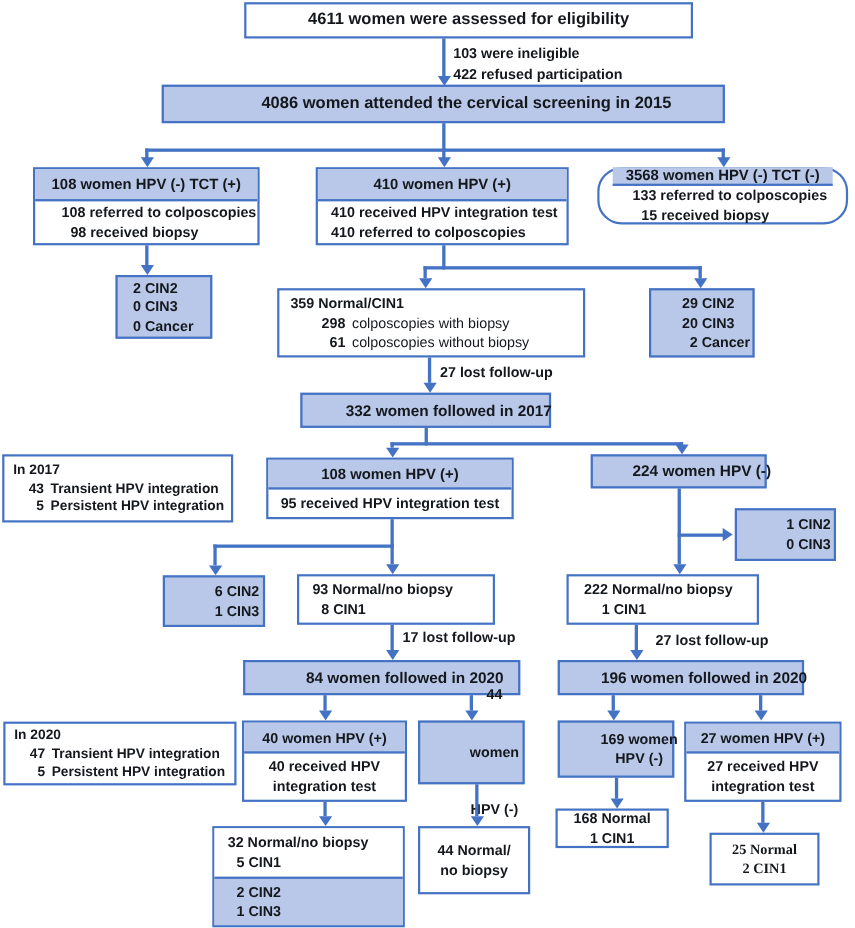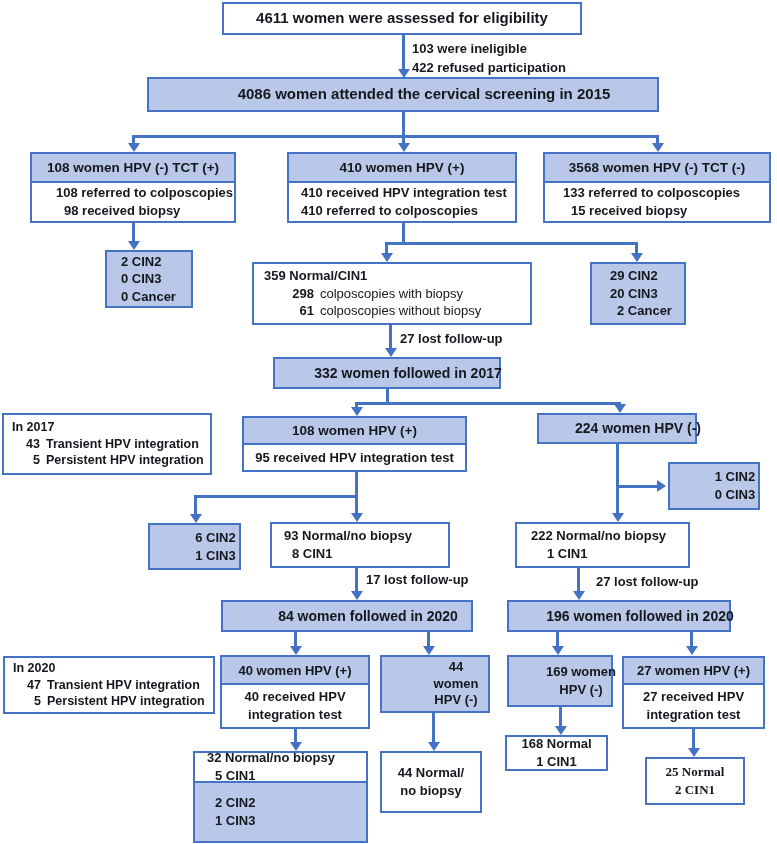--- a/index.html
+++ b/index.html
@@ -33,21 +33,21 @@
   .ahd{position:absolute;width:0;height:0;border-left:6px solid transparent;
        border-right:6px solid transparent;border-top:9px solid var(--accent);}
   .ahr{position:absolute;width:0;height:0;border-top:6px solid transparent;
        border-bottom:6px solid transparent;border-left:9px solid var(--accent);}
 </style>
 </head>
 <body>
 
 <div id="stage">
 
-  <div class="box center" style="left:222px;top:2px;width:360px;height:33px;">
+  <div class="box center" style="left:222px;top:2px;width:408px;height:33px;">
     <div class="ln t15">4611 women were assessed for eligibility</div>
   </div>
 
   <div class="lbl" style="left:412px;top:40px;">
     <div>103 were ineligible</div>
     <div>422 refused participation</div>
   </div>
 
   <div class="box fill center" style="left:147px;top:77px;width:512px;height:35px;">
     <div class="ln t15">4086 women attended the cervical screening in 2015</div>
@@ -62,21 +62,21 @@
   </div>
 
   <div class="box" style="left:287px;top:152px;width:230px;height:71px;padding:0;">
     <div class="hdr" style="height:29px;">410 women HPV (+)</div>
     <div class="bdy" style="flex:1;padding-left:12px;">
       <div class="ln">410 received HPV integration test</div>
       <div class="ln">410 referred to colposcopies</div>
     </div>
   </div>
 
-  <div class="box" style="left:543px;top:152px;width:228px;height:71px;padding:0;">
+  <div class="box" style="left:543px;top:152px;width:228px;height:52px;padding:12px;border-radius:22px;">
     <div class="hdr" style="height:29px;">3568 women HPV (-) TCT (-)</div>
     <div class="bdy" style="flex:1;padding-left:18px;justify-content:center;">
       <div class="ln">133 referred to colposcopies</div>
       <div class="ln" style="padding-left:8px;">15 received biopsy</div>
     </div>
   </div>
 
   <div class="box fill" style="left:105px;top:250px;width:88px;height:58px;padding-left:14px;">
     <div class="ln">2 CIN2</div>
     <div class="ln">0 CIN3</div>
@@ -88,21 +88,21 @@
     <div class="row">
       <span class="num" style="width:50px;">298</span>
       <span class="txt">colposcopies with biopsy</span>
     </div>
     <div class="row">
       <span class="num" style="width:50px;">61</span>
       <span class="txt">colposcopies without biopsy</span>
     </div>
   </div>
 
-  <div class="box fill" style="left:590px;top:262px;width:96px;height:63px;padding-left:18px;">
+  <div class="box fill" style="left:590px;top:262px;width:96px;height:63px;padding-left:28px;">
     <div class="row">
         <span class="num" style="width:22px;">29 CIN2</span>
       </div>
     <div class="row">
         <span class="num" style="width:22px;white-space:nowrap;">20 CIN3</span>
       </div>
     <div class="row" style="padding-left:7px;">
         <span>2 Cancer</span>
       </div>
   </div>
@@ -179,41 +179,41 @@
   </div>
 
   <div class="box" style="left:220px;top:655px;width:150px;height:74px;padding:0;justify-content:center;">
     <div class="hdr" style="height:28px;font-size:13px;">40 women HPV (+)</div>
     <div class="bdy center" style="flex:1;">
       <div class="ln">40 received HPV</div>
       <div class="ln">integration test</div>
     </div>
   </div>
 
-  <div class="box fill center" style="left:380px;top:655px;width:110px;height:58px;">
+  <div class="box fill center" style="left:380px;top:655px;width:97px;height:58px;gap:36px;">
     <div class="ln" style="line-height:1.3;">44</div>
     <div class="ln" style="line-height:1.3;">women</div>
     <div class="ln" style="line-height:1.3;">HPV (-)</div>
   </div>
 
   <div class="box fill center" style="left:507px;top:655px;width:106px;height:52px;">
     <div class="ln">169 women</div>
     <div class="ln">HPV (-)</div>
   </div>
 
   <div class="box" style="left:622px;top:656px;width:143px;height:73px;padding:0;">
     <div class="hdr" style="height:27px;font-size:13px;">27 women HPV (+)</div>
     <div class="bdy center" style="flex:1;">
       <div class="ln">27 received HPV</div>
       <div class="ln">integration test</div>
     </div>
   </div>
 
   <div class="box" style="left:193px;top:751px;width:175px;height:92px;padding:0;">
-    <div class="bdy" style="height:28px;padding-left:12px;background:#fff;">
+    <div class="bdy" style="height:44px;padding-left:12px;background:#fff;">
       <div class="ln">32 Normal/no biopsy</div>
       <div class="ln" style="padding-left:8px;">5 CIN1</div>
     </div>
     <div class="bdy" style="flex:1;padding-left:20px;background:var(--fill);border-top:2.5px solid var(--accent);">
       <div class="ln">2 CIN2</div>
       <div class="ln">1 CIN3</div>
     </div>
   </div>
 
   <div class="box center" style="left:380px;top:751px;width:102px;height:62px;">

